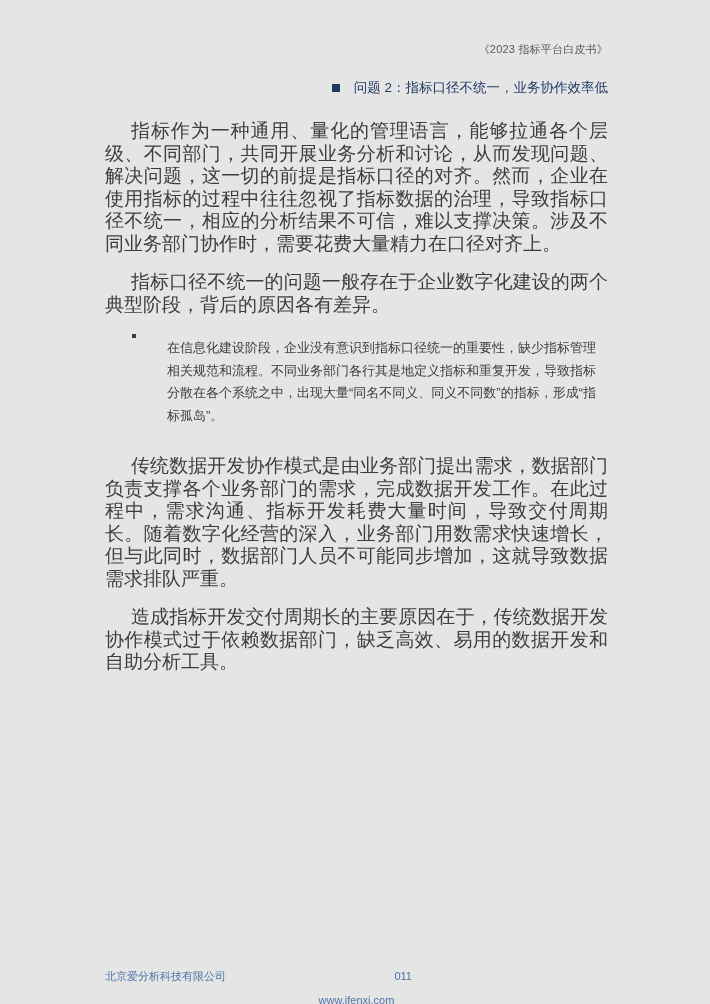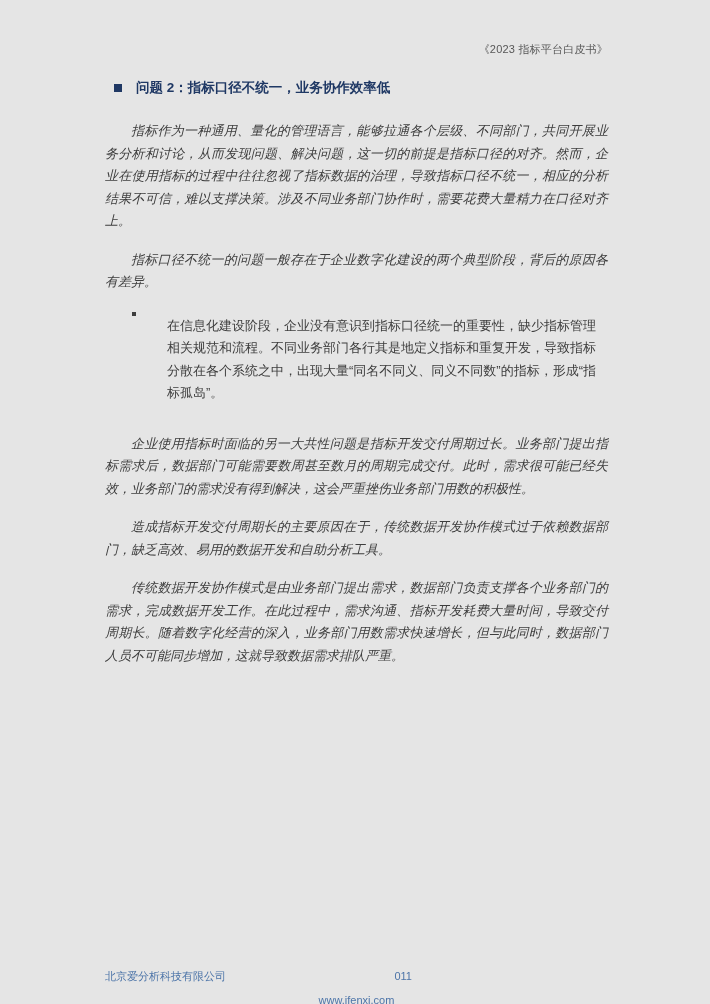--- a/index.html
+++ b/index.html
@@ -29,47 +29,47 @@
   
   .content {
     position: absolute;
     top: 78px;
     left: 105px;
     width: 503px;
   }
   .section-heading {
     display: flex;
     align-items: center;
-    margin: 0 0 22px 9px;
+    margin: 0 0 22px 0;
     color: #1F3864;
     font-size: 13.5px;
-    font-weight: bold;
+    font-weight: normal;
     line-height: 20px;
+    justify-content: flex-end;
   }
   .section-heading + * {
     margin-top: 0;
   }
   .section-heading .sq {
     display: inline-block;
     width: 8px;
     height: 8px;
     background: #1F3864;
     margin-right: 14px;
     flex: 0 0 auto;
   }
   .heading-gap {
     margin-top: 12px;
   }
   p.body {
     margin: 16px 0 9px 0;
-    font-size: 13px;
+    font-size: 19px;
     line-height: 22.5px;
     color: #3D3D3D;
     text-align: justify;
-    font-style: italic;
   }
   p.body.indent {
     text-indent: 26px;
   }
   .bullet-item {
     display: flex;
     margin: 0 0 9px 0;
     padding-left: 25px;
   }
   .bullet-item .dot {
@@ -129,25 +129,24 @@
 
     <p class="body indent">指标口径不统一的问题一般存在于企业数字化建设的两个典型阶段，背后的原因各有差异。</p>
 
     <div class="bullet-item">
       <span class="dot"></span>
       <p>在信息化建设阶段，企业没有意识到指标口径统一的重要性，缺少指标管理相关规范和流程。不同业务部门各行其是地定义指标和重复开发，导致指标分散在各个系统之中，出现大量“同名不同义、同义不同数”的指标，形成“指标孤岛”。</p>
     </div>
 
 
 
-    <p class="body indent">企业使用指标时面临的另一大共性问题是指标开发交付周期过长。业务部门提出指标需求后，数据部门可能需要数周甚至数月的周期完成交付。此时，需求很可能已经失效，业务部门的需求没有得到解决，这会严重挫伤业务部门用数的积极性。</p>
+
+    <p class="body indent">传统数据开发协作模式是由业务部门提出需求，数据部门负责支撑各个业务部门的需求，完成数据开发工作。在此过程中，需求沟通、指标开发耗费大量时间，导致交付周期长。随着数字化经营的深入，业务部门用数需求快速增长，但与此同时，数据部门人员不可能同步增加，这就导致数据需求排队严重。</p>
 
     <p class="body indent">造成指标开发交付周期长的主要原因在于，传统数据开发协作模式过于依赖数据部门，缺乏高效、易用的数据开发和自助分析工具。</p>
-
-    <p class="body indent">传统数据开发协作模式是由业务部门提出需求，数据部门负责支撑各个业务部门的需求，完成数据开发工作。在此过程中，需求沟通、指标开发耗费大量时间，导致交付周期长。随着数字化经营的深入，业务部门用数需求快速增长，但与此同时，数据部门人员不可能同步增加，这就导致数据需求排队严重。</p>
 
   </div>
 
   <div class="page-footer">
     <span class="company">北京爱分析科技有限公司</span>
     <span class="website">www.ifenxi.com</span>
     <span class="pagenum">011</span>
   </div>
 
 </div>

